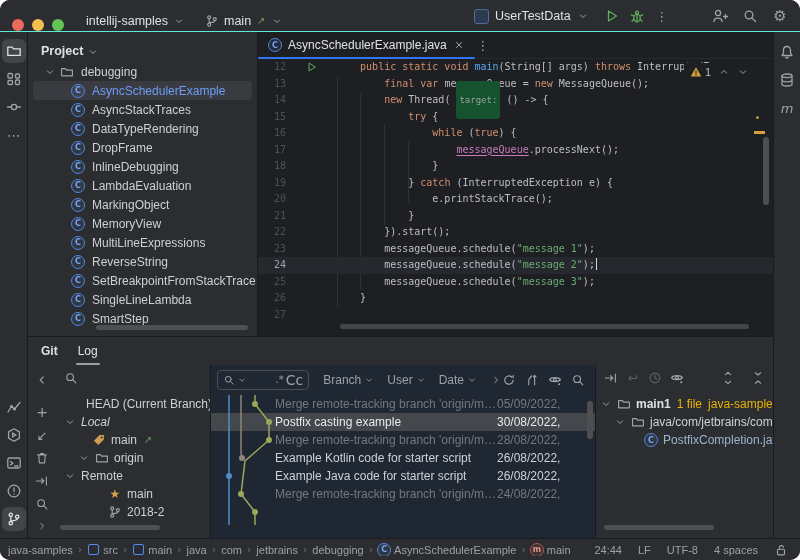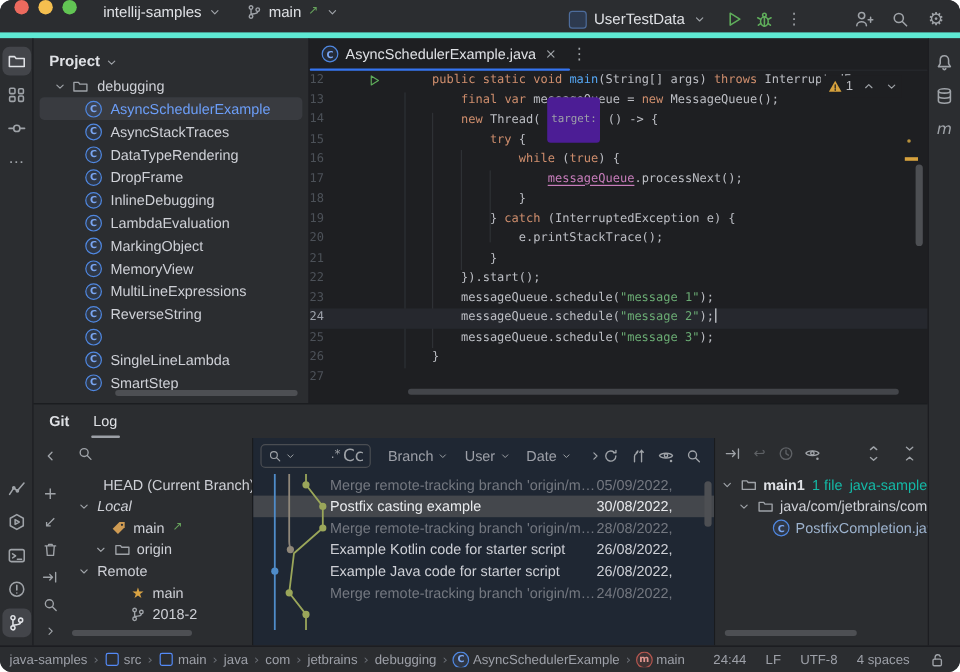--- a/index.html
+++ b/index.html
@@ -14,21 +14,21 @@
          font-family:"DejaVu Sans",sans-serif;font-weight:bold}
   .badge.cls{width:12px;height:12px;border-radius:50%;border:1px solid #4f87e0;color:#7aa6f2;
              font-size:8px;background:rgba(79,135,224,.12)}
   .badge.mtd{width:12px;height:12px;border-radius:50%;border:1px solid #b4564f;color:#e09690;
              font-size:8px;background:rgba(180,86,79,.15)}
   .badge.mod{width:9px;height:9px;border:1.3px solid #548af7;border-radius:2px}
   .rc-badge{width:13px;height:13px;border-radius:3px;background:#2d3a4f;border:1px solid #4d6c9b;flex:none}
 
   
   .titlebar{position:absolute;left:0;top:0;width:800px;height:32px;background:#2b2d30;
-            border-bottom:5px solid #5eead4;display:flex;align-items:flex-start;box-sizing:border-box}
+            border-bottom:1px solid #5eead4;display:flex;align-items:flex-end;box-sizing:border-box}
   .traffic{display:flex;gap:8px;padding:0 16px 0 12px}
   .tl{width:12px;height:12px;border-radius:50%}
   .tb-widget{display:flex;align-items:center;gap:5px;padding:3px 6px;border-radius:6px;color:#dfe1e5;font-size:12.5px}
   .run-group{position:absolute;left:468px;top:0;height:32px;display:flex;align-items:center;gap:9px}
   .tb-right{position:absolute;right:12px;top:0;height:32px;display:flex;align-items:center;gap:14px}
 
   
   .leftbar{position:absolute;left:0;top:32px;width:28px;height:506px;background:#2b2d30;border-right:1px solid #1a1b1e;
            display:flex;flex-direction:column;align-items:center;padding:5px 0;box-sizing:border-box}
   .rightbar{position:absolute;left:773px;top:32px;width:27px;height:506px;background:#2b2d30;border-left:1px solid #1a1b1e;
@@ -54,26 +54,26 @@
   
   .editor{position:absolute;left:258px;top:32px;width:515px;height:304px;background:#1e1f22;overflow:hidden}
   .tabbar{position:relative;height:26px;display:flex;align-items:center;border-bottom:1px solid #27292d}
   .tab{position:relative;display:flex;align-items:center;gap:6px;height:26px;padding:0 10px;color:#dfe1e5}
   .tab::after{content:"";position:absolute;left:0;right:0;bottom:-1px;height:2.5px;background:#3574f0;border-radius:1px}
   .code{position:absolute;left:0;top:27px;right:0;bottom:0;font-family:"DejaVu Sans Mono",monospace;
         font-size:10px;line-height:16.5px;white-space:pre}
   .iguide{position:absolute;width:1px;background:#2e3135}
   .cl{display:flex;height:16.5px;position:relative;align-items:center}
   .cl.cur{background:#26282e}
-  .ln{width:44px;text-align:left;color:#4c5158;flex:none}
+  .ln{width:44px;text-align:center;color:#4c5158;flex:none}
   .lnic{width:20px;height:16px;flex:none;display:flex;align-items:center;justify-content:center}
   .ltxt{margin-left:14px}
   .tk-k{color:#cf8e6d}.tk-d{color:#bcbec4}.tk-f{color:#56a8f5}.tk-s{color:#6aab73}
   .tk-v{color:#c77dbb;text-decoration:underline;text-underline-offset:2px}
-  .tk-i{display:inline-block;background:#4c1d95;color:#9da0a8;border-radius:3px;padding:13px 3px;
+  .tk-i{display:inline-block;background:#14532d;color:#9da0a8;border-radius:3px;padding:13px 3px;
         font-size:9px;line-height:12px;vertical-align:middle}
   .caret-bar{display:inline-block;width:1.5px;height:12px;background:#d4d7dd;vertical-align:-2px;margin-left:1px}
   .insp{position:absolute;top:31px;right:22px;height:18px;display:flex;align-items:center;gap:7px;
         background:#1e1f22;padding:0 2px 0 6px;color:#868a91;z-index:4}
   .insp .wnum{color:#bcbec4;font-size:11px;margin-left:-4px}
   .estripe-dash{position:absolute;right:8px;top:99px;width:11px;height:3px;background:#d6a13d;z-index:5}
   .estripe-dot{position:absolute;right:14px;top:84px;width:3px;height:3px;border-radius:50%;background:#b8913c;z-index:5}
 
   
   .git{position:absolute;left:28px;top:336px;width:745px;height:202px;background:#2b2d30;
@@ -105,21 +105,21 @@
   .crow.sel{background:#44474c;color:#e8eaed}
   .cmsg{flex:1;overflow:hidden;white-space:nowrap;text-overflow:ellipsis}
   .cdate{width:92px;flex:none}
   .cgraph{position:absolute;left:4px;top:30px;z-index:3;pointer-events:none}
   .files{position:absolute;left:568px;top:0;right:0;bottom:0;background:#2b2d30;overflow:hidden}
   .ftoolbar{height:26px;display:flex;align-items:center;gap:8px;padding-left:8px}
   .ft-sp{flex:1}
   .ftree{position:absolute;top:30px;left:0;right:0;bottom:0}
   .frow{height:18px;display:flex;align-items:center;white-space:nowrap;overflow:hidden;color:#ced0d6}
   .frow .icon{margin-right:5px}
-  .fmeta{color:#14b8a6;margin-left:6px}
+  .fmeta{color:#eab308;margin-left:6px}
   .fblue{color:#9db3ce}
 
   
   .statusbar{position:absolute;left:0;bottom:0;width:800px;height:22px;background:#2b2d30;border-top:1px solid #1a1b1e;
              display:flex;align-items:center;font-size:11px;color:#9da0a8;padding:0 12px 0 8px;box-sizing:border-box}
   .bc{display:flex;align-items:center;white-space:nowrap;overflow:hidden}
   .bc-item{display:flex;align-items:flex-start;gap:4px}
   .bc-sep{color:#6a6e75;margin:0 5px;font-family:"DejaVu Sans",sans-serif}
   .sb-right{margin-left:auto;display:flex;align-items:center;gap:16px;flex:none}
 </style>
@@ -360,20 +360,21 @@
         <div class="trow" style="padding-left: 43px;">
           <span class="badge cls">C</span>
           <span class="lbl">MultiLineExpressions</span>
         </div>
         <div class="trow" style="padding-left: 43px;">
           <span class="badge cls">C</span>
           <span class="lbl">ReverseString</span>
         </div>
         <div class="trow" style="padding-left: 43px;">
           <span class="badge cls">C</span>
+          <span class="lbl">SetBreakpointFromStackTrace</span>
         </div>
         <div class="trow" style="padding-left: 43px;">
           <span class="badge cls">C</span>
           <span class="lbl">SingleLineLambda</span>
         </div>
         <div class="trow" style="padding-left: 43px;">
           <span class="badge cls">C</span>
           <span class="lbl">SmartStep</span>
         </div>
       </div>

